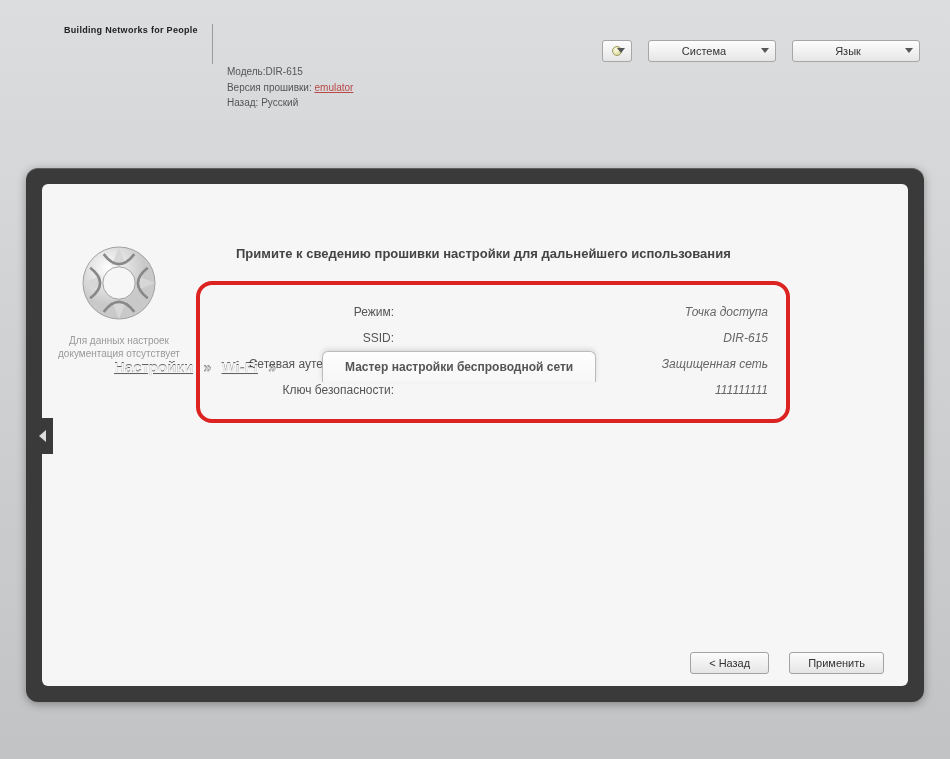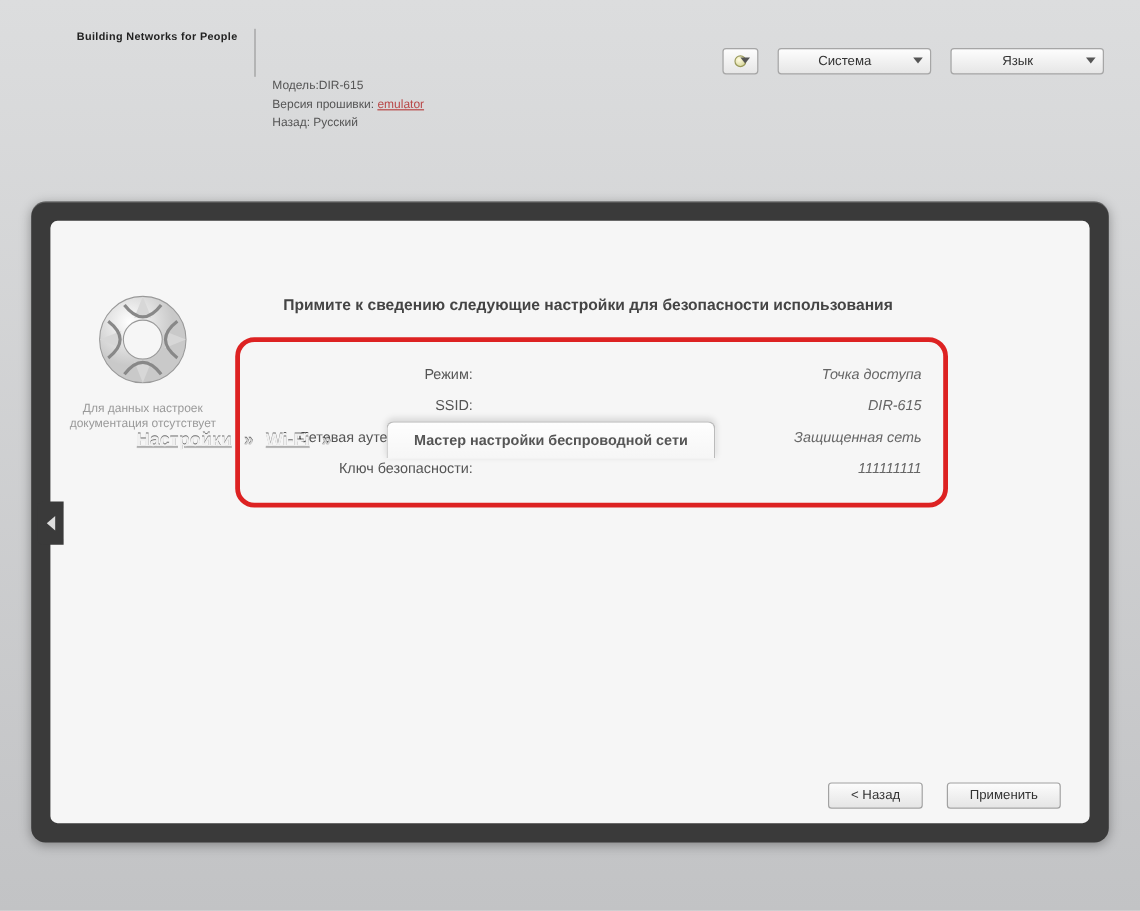--- a/index.html
+++ b/index.html
@@ -141,21 +141,21 @@
               <path d="M33 18 Q50 40 67 18" stroke="#888" stroke-width="3" fill="none"></path>
               <path d="M82 33 Q60 50 82 67" stroke="#888" stroke-width="3" fill="none"></path>
               <path d="M67 82 Q50 60 33 82" stroke="#888" stroke-width="3" fill="none"></path>
               <path d="M18 67 Q40 50 18 33" stroke="#888" stroke-width="3" fill="none"></path>
             </svg>
           </div>
           <div class="side-caption">Для данных настроек документация отсутствует</div>
         </div>
 
         <div class="main">
-          <div class="notice">Примите к сведению следующие настройки для безопасности использования</div>
+          <div class="notice">Примите к сведению прошивки настройки для дальнейшего использования</div>
           <div class="settings-box">
             <table>
               <tbody>
                   <tr>
                 <td class="lbl">Режим:</td>
                 <td>Точка доступа</td>
               </tr>
               <tr>
                 <td class="lbl">SSID:</td>
                 <td>DIR-615</td>

